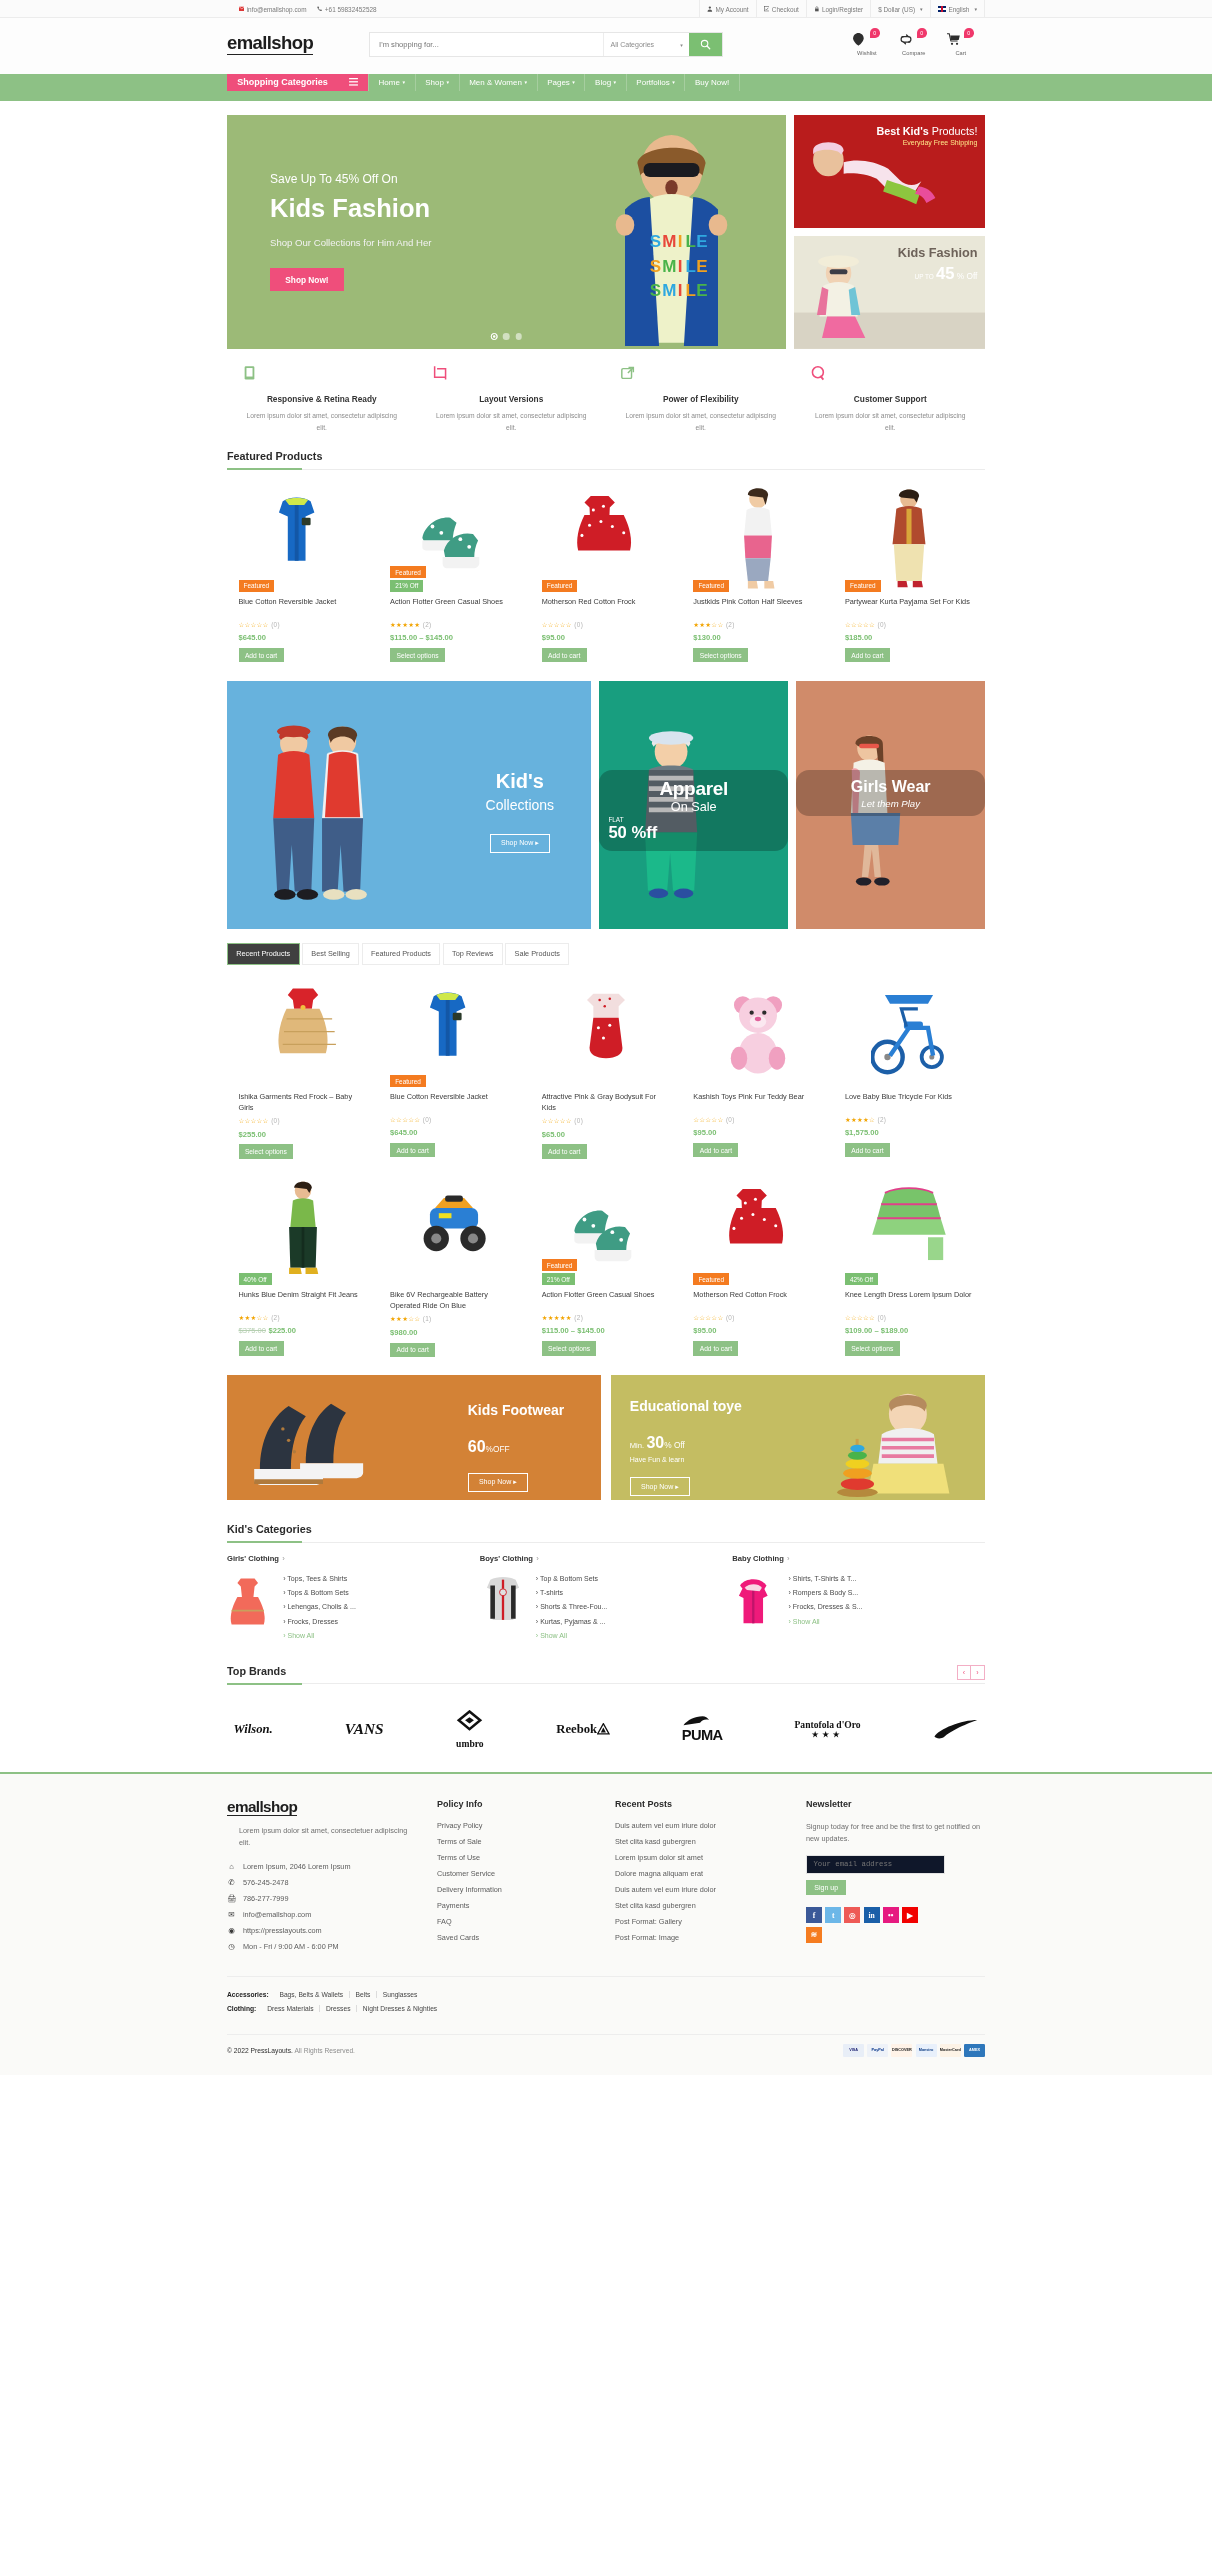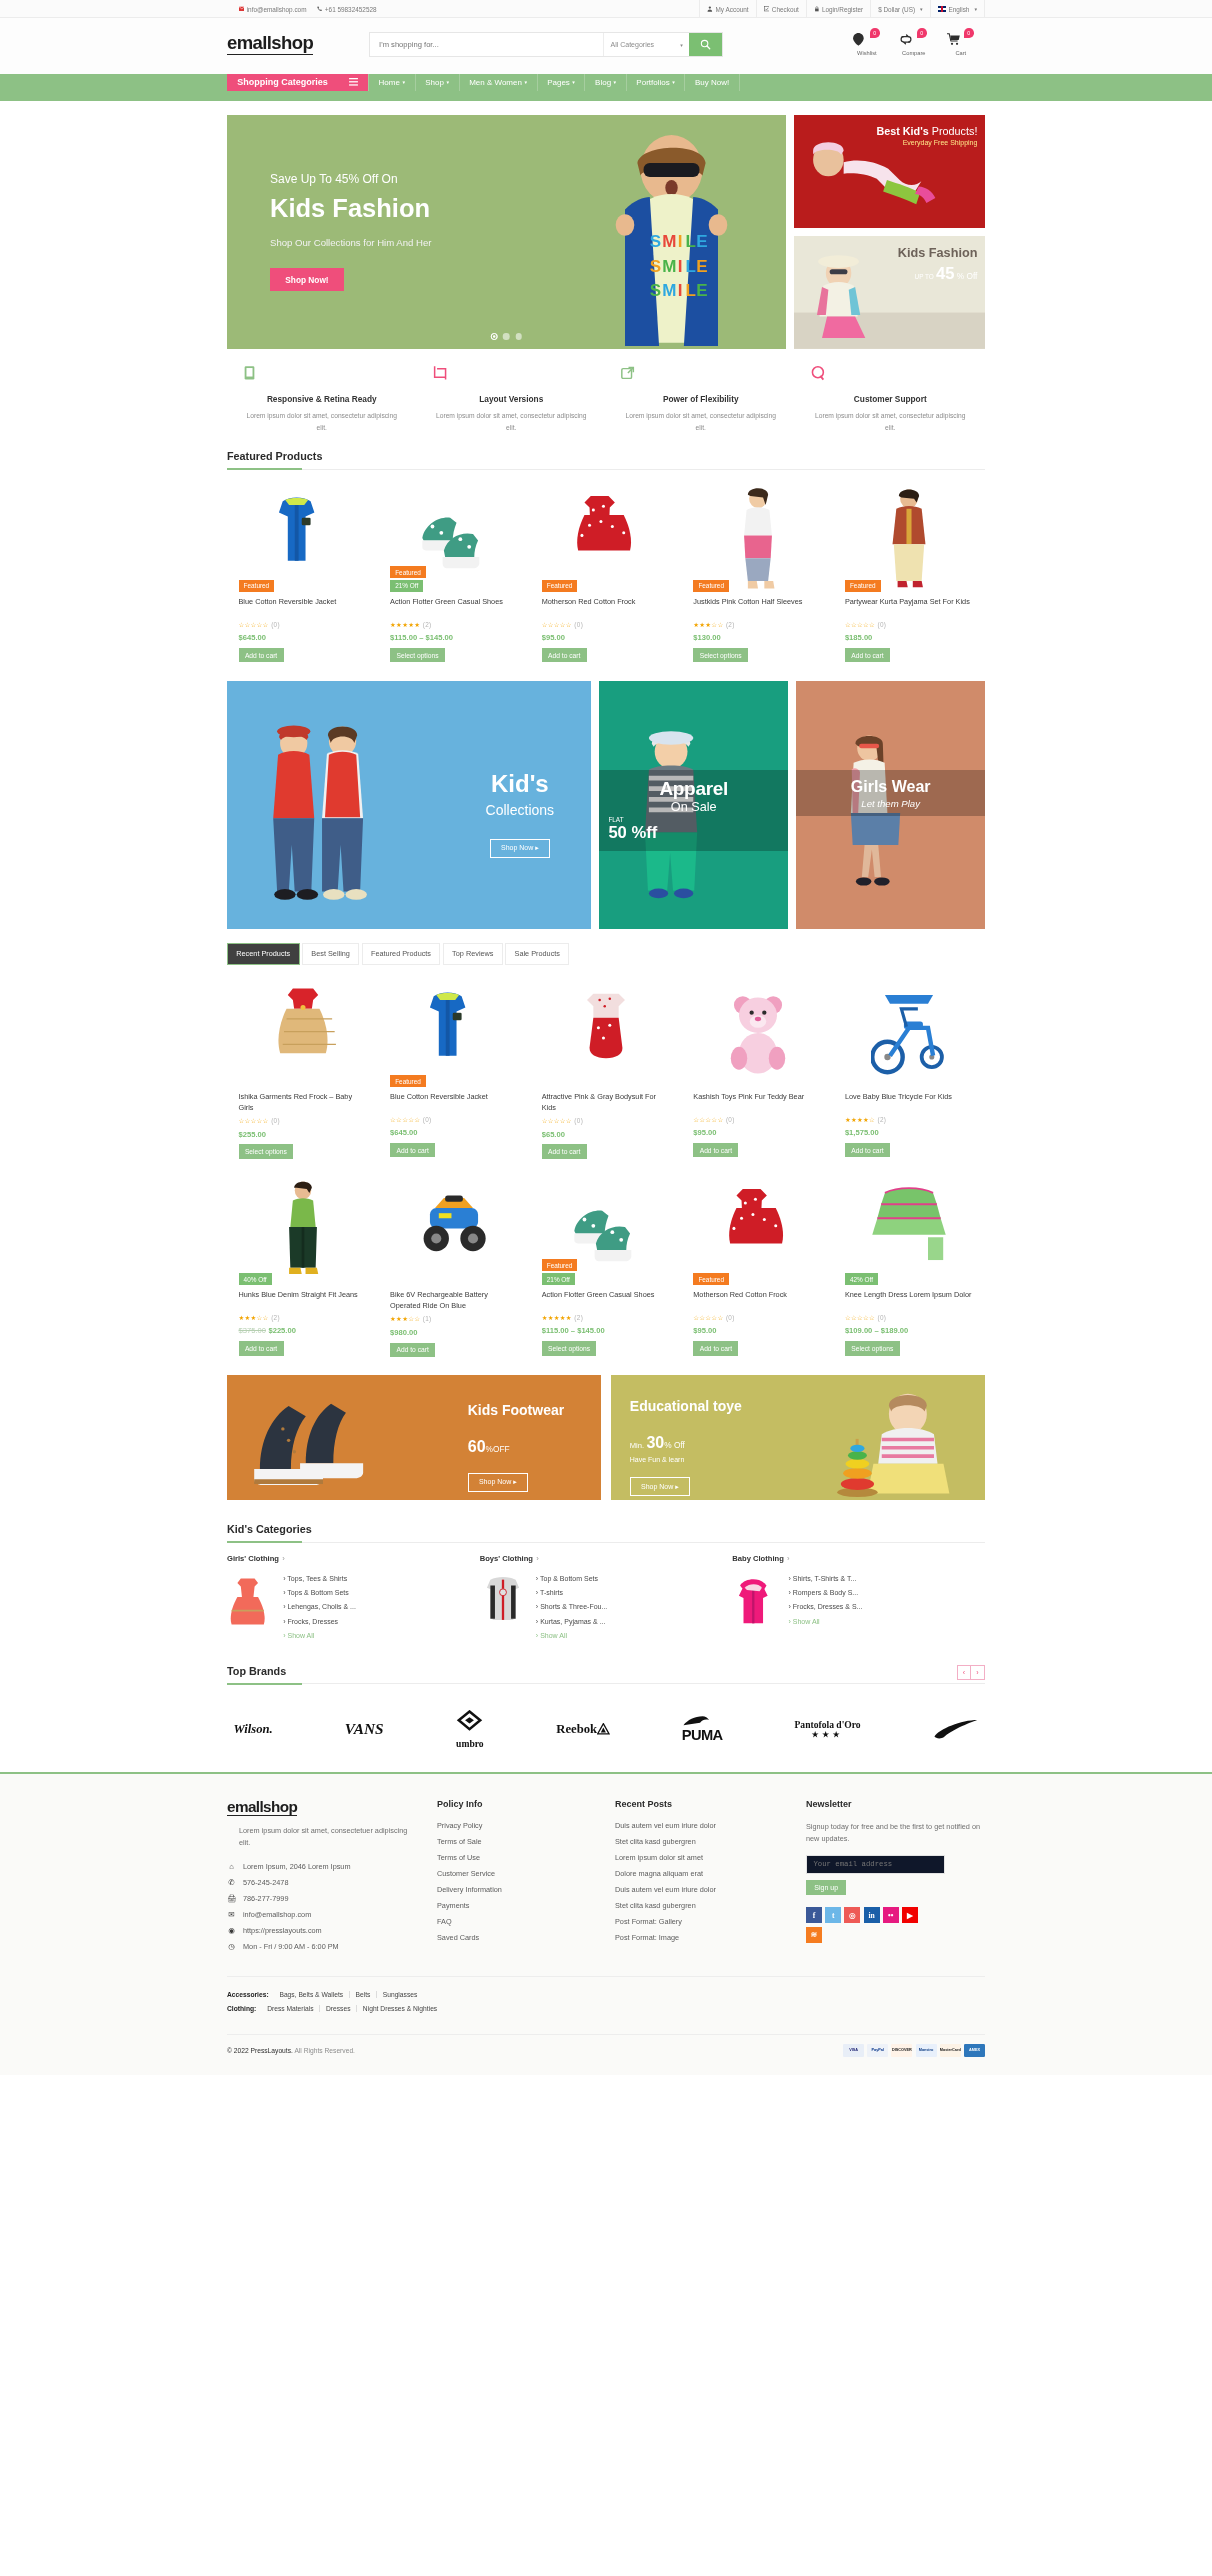--- a/index.html
+++ b/index.html
@@ -158,30 +158,30 @@
     font-family: "Liberation Sans", sans-serif;
   }
 
   
   .midrow { display: flex; gap: 8.3px; margin: 19px 0 5.1px; }
   .mb1 { flex: 1.93; height: 248px; background: #67b2dd; position: relative; overflow: hidden; }
   .mb2, .mb3 { flex: 1; height: 248px; position: relative; overflow: hidden; }
   .mb2 { background: #189e7f; }
   .mb3 { background: #d08b6a; }
   .mb1 .txt { position: absolute; right: 37px; top: 89px; text-align: center; color: #fff; }
-  .mb1 .t1 { font-size: 24px; font-weight: 700; }
+  .mb1 .t1 { font-size: 20px; font-weight: 700; }
   .mb1 .t2 { font-size: 14px; font-weight: 300; margin-top: 3.8px; }
   .outline-btn {
     display: inline-block; border: 0.6px solid #fff; color: #fff; font-size: 7px;
     padding: 4.5px 10.2px; margin-top: 20.4px; cursor: pointer; background: transparent;
     font-family: "Liberation Sans", sans-serif;
   }
   .mb2 .strip, .mb3 .strip {
     position: absolute; left: 0; right: 0; top: 89px; background: rgba(0,0,0,.24);
-    padding: 7.6px 9px; text-align: center; color: #fff;
+    padding: 7.6px 9px; text-align: center; color: #fff; border-radius: 13px;
   }
   .mb2 .t1 { font-size: 19px; font-weight: 700; letter-spacing: -0.3px; }
   .mb2 .t2 { font-size: 12.7px; }
   .mb2 .t3 { font-size: 6.4px; text-align: left; margin-top: 2.5px; }
   .mb2 .t4 { font-size: 16.6px; font-weight: 700; text-align: left; }
   .mb3 .t1 { font-size: 16px; font-weight: 700; }
   .mb3 .t2 { font-size: 9.6px; font-style: italic; margin-top: 1.9px; }
 
   
   .tabs { display: flex; margin: 14px 0 11.5px; }

